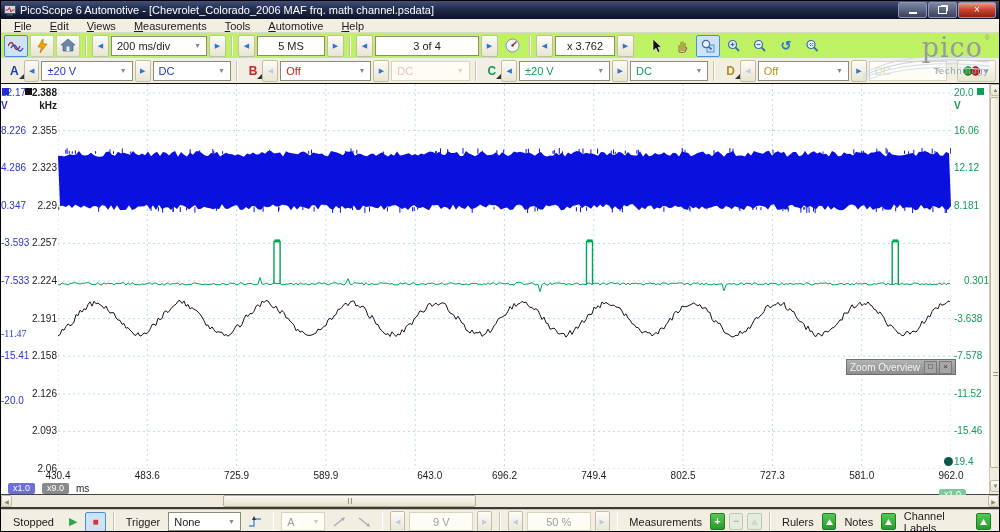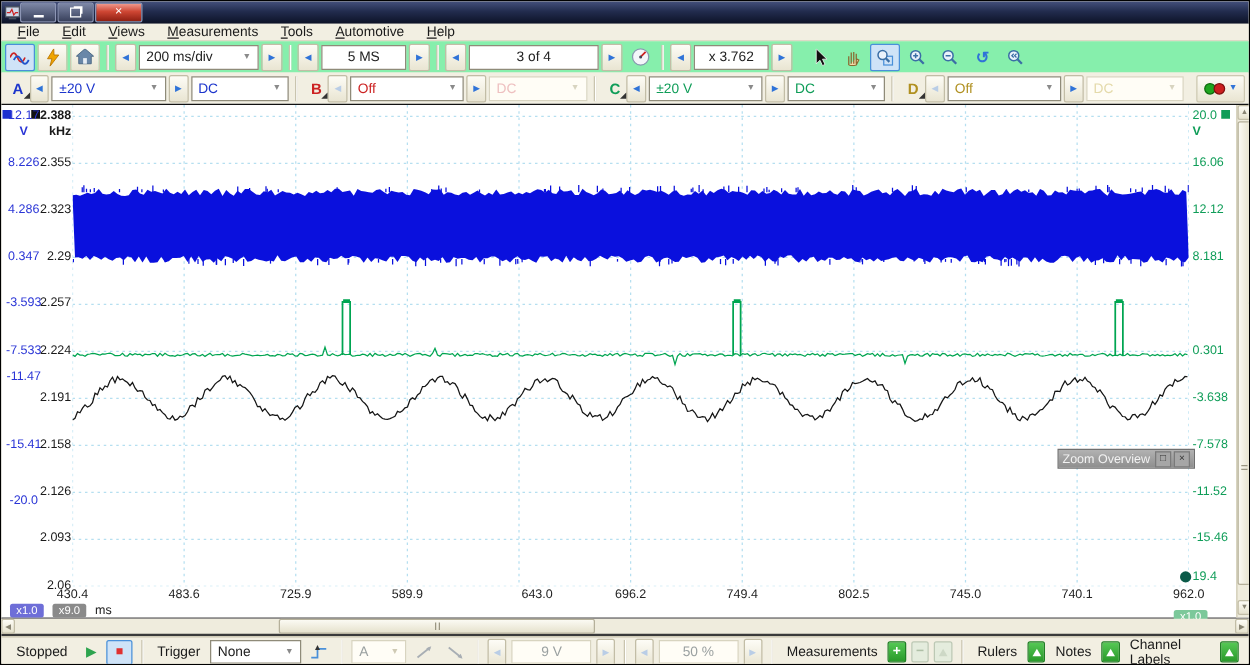--- a/index.html
+++ b/index.html
@@ -15,21 +15,21 @@
       justify-content:center;background:linear-gradient(#7c86a5,#39415c);color:#fff;font-size:10px;line-height:10px;}
   .wb.close{width:36px;background:linear-gradient(#f09a8e,#ce4633 45%,#8e1f12);}
   .glyph-min{width:8px;height:2px;background:#fff;margin-top:6px;}
   .glyph-restore{width:7px;height:6px;border:1px solid #fff;box-shadow:2px -2px 0 -1px #fff;}
   
   .menubar{position:absolute;left:0;top:18px;width:100%;height:14px;background:#f2efe2;border-bottom:1px solid #ddd9c6;
     display:flex;align-items:center;font-size:11px;color:#1a1a1a;padding-left:4px;box-sizing:border-box;}
   .menu-item{display:inline-block;padding:0 9px;}
   .menu-item::first-letter{text-decoration:underline;}
   
-  .toolbar{position:absolute;left:0;top:32px;width:100%;height:25px;background:#86efac;display:flex;
+  .toolbar{position:absolute;left:0;top:32px;width:100%;height:25px;background:#bef264;display:flex;
     align-items:center;padding:0 3px;box-sizing:border-box;font-size:11px;gap:2px;}
   .channelbar{position:absolute;left:0;top:57px;width:100%;height:25px;background:#f2efe2;display:flex;
     align-items:center;padding:0 3px;box-sizing:border-box;font-size:11px;gap:2px;}
   .tbtn{width:22px;height:20px;border:1px solid #cdc8b1;border-radius:2px;background:linear-gradient(#fdfcf6,#e9e5d2);
     display:flex;align-items:center;justify-content:center;}
   .tbtn.selected{border:1px solid #4a90d9;background:#cfe3f7;}
   .sep{width:1px;height:20px;background:#c9c4ae;border-right:1px solid #fff;margin:0 3px;}
   .spin{width:15px;height:20px;border:1px solid #c2bda6;border-radius:2px;background:linear-gradient(#fdfcf6,#e9e5d2);
     color:#2f73d8;font-size:7px;display:flex;align-items:center;justify-content:center;}
   .spin.pale{color:#b9cde6;}
@@ -46,21 +46,21 @@
   .logo .brand{position:absolute;right:10px;top:0;font-family:"DejaVu Serif",serif;font-size:27px;color:#9a9a9a;letter-spacing:1px;}
   .logo .reg{position:absolute;right:3px;top:2px;font-size:7px;color:#9a9a9a;}
   .logo .sub{position:absolute;right:4px;top:34px;font-size:9px;color:#8aa0b4;letter-spacing:1px;}
   
   .plotregion{position:absolute;left:0;top:82px;width:100%;height:412px;background:#fff;
     border-top:1px solid #111;border-bottom:1px solid #444;box-sizing:border-box;}
   .plotcanvas{position:absolute;left:57px;top:0;width:893px;height:385px;}
   .axis-left{position:absolute;left:0;top:0;width:57px;height:400px;}
   .axis-right{position:absolute;left:950px;top:0;width:38px;height:400px;}
   .tick{position:absolute;font-size:10px;line-height:11px;}
-  .tick-a{left:0;width:36px;text-align:center;color:#2a35d6;}
+  .tick-a{left:0;width:36px;text-align:left;color:#2a35d6;}
   .tick-m{left:17px;width:39px;text-align:right;color:#1a1a1a;}
   .tick-c{left:3px;width:35px;text-align:left;color:#0f9d58;}
   .unit{position:absolute;font-size:10px;font-weight:bold;}
   .sq{position:absolute;width:7px;height:7px;}
   .c-marker{position:absolute;left:-7px;top:372px;display:flex;align-items:center;font-size:10px;color:#0f9d58;}
   .c-marker .dot{width:9px;height:9px;border-radius:50%;background:#0b5a48;margin-right:1px;}
   .xlabels{position:absolute;left:0;top:385px;width:100%;height:15px;}
   .xtick{position:absolute;top:1px;transform:translateX(-50%);font-size:10px;color:#222;}
   .xbadges{position:absolute;left:7px;top:399px;display:flex;align-items:center;gap:7px;font-size:10px;color:#222;}
   .xbadges-r{position:absolute;left:938px;top:399px;}
@@ -107,20 +107,21 @@
 <body>
 
 <div class="app">
 
   <div class="titlebar">
     <svg width="12" height="12" viewBox="0 0 12 12">
       <rect x="0.5" y="1.5" width="11" height="8" fill="#cfd8e8" stroke="#49515e"></rect>
       <polyline points="1.5,6 4,6 5.5,3.5 7,8 8.5,6 10.5,6" fill="none" stroke="#cc2222" stroke-width="1"></polyline>
       <rect x="3" y="10" width="6" height="1.5" fill="#49515e"></rect>
     </svg>
+    <span class="title-text">PicoScope 6 Automotive - [Chevrolet_Colorado_2006 MAF frq. math channel.psdata]</span>
     <span class="win-btns">
       <span class="wb">
           <span class="glyph-min"></span>
         </span>
       <span class="wb">
           <span class="glyph-restore"></span>
         </span>
       <span class="wb close">×</span>
     </span>
   </div>
@@ -280,34 +281,45 @@
     <span class="spacer"></span>
     <span class="tbtn" style="width:40px;gap:2px;">
       <svg width="18" height="10" viewBox="0 0 18 10">
         <circle cx="5" cy="5" r="4.2" fill="#1fa51f" stroke="#0c6c0c"></circle>
         <circle cx="12.5" cy="5" r="4.2" fill="#cc1f1f" stroke="#801010"></circle>
       </svg>
       <span class="dd" style="color:#2f73d8;font-size:7px;">▼</span>
     </span>
   </div>
 
+  <div class="logo">
+    <svg class="waves" width="126" height="32" viewBox="0 0 126 32">
+      <path d="M0 26 Q40 2 126 10" fill="none" stroke="#ccdceb" stroke-width="1"></path>
+      <path d="M0 28 Q44 6 126 14" fill="none" stroke="#c2d4e6" stroke-width="1"></path>
+      <path d="M0 30 Q48 10 126 18" fill="none" stroke="#ccdceb" stroke-width="1"></path>
+      <path d="M6 31 Q52 14 126 22" fill="none" stroke="#d6e2ee" stroke-width="1"></path>
+    </svg>
+    <span class="brand">pico</span>
+    <span class="reg">®</span>
+    <span class="sub">Technology</span>
+  </div>
 
   <div class="plotregion">
     <div class="axis-left" id="leftAxis">
       <span class="sq" style="left:1px;top:4px;background:#1c2fd0;"></span>
       <span class="sq" style="left:24px;top:4px;background:#111;"></span>
       <span class="unit tick-a" style="top:16px;">V</span>
       <span class="unit tick-m" style="top:16px;">kHz</span>
     <div class="tick tick-a" style="top: 3px;">12.17</div>
         <div class="tick tick-a" style="top: 40.6px;">8.226</div>
         <div class="tick tick-a" style="top: 78.2px;">4.286</div>
         <div class="tick tick-a" style="top: 115.8px;">0.347</div>
         <div class="tick tick-a" style="top: 153.4px;">-3.593</div>
         <div class="tick tick-a" style="top: 191px;">-7.533</div>
-        <div class="tick tick-a" style="top: 212px;">-11.47</div>
+        <div class="tick tick-a" style="top: 244px; font-family: Liberation Serif, serif;">-11.47</div>
         <div class="tick tick-a" style="top: 266.2px;">-15.41</div>
         <div class="tick tick-a" style="top: 310.8px;">-20.0</div>
         <div class="tick tick-m" style="top: 3px; font-weight: bold;">2.388</div>
         <div class="tick tick-m" style="top: 40.6px;">2.355</div>
         <div class="tick tick-m" style="top: 78.2px;">2.323</div>
         <div class="tick tick-m" style="top: 115.8px;">2.29</div>
         <div class="tick tick-m" style="top: 153.4px;">2.257</div>
         <div class="tick tick-m" style="top: 191px;">2.224</div>
         <div class="tick tick-m" style="top: 228.6px;">2.191</div>
         <div class="tick tick-m" style="top: 266.2px;">2.158</div>
@@ -500,42 +512,42 @@
       <span class="unit tick-c" style="top:16px;">V</span>
       <div class="c-marker">
         <span class="dot"></span>
         <span>19.4</span>
       </div>
     <div class="tick tick-c" style="top: 3px;">20.0</div>
         <div class="tick tick-c" style="top: 40.6px;">16.06</div>
         <div class="tick tick-c" style="top: 78.2px;">12.12</div>
         <div class="tick tick-c" style="top: 115.8px;">8.181</div>
         <div class="tick tick-c" style="top: 153.4px; margin-left: 44px;">4.241</div>
-        <div class="tick tick-c" style="top: 191px;">0.301</div>
+        <div class="tick tick-c" style="top: 191px; text-align: right;">0.301</div>
         <div class="tick tick-c" style="top: 228.6px;">-3.638</div>
         <div class="tick tick-c" style="top: 266.2px;">-7.578</div>
         <div class="tick tick-c" style="top: 303.8px;">-11.52</div>
         <div class="tick tick-c" style="top: 341.4px;">-15.46</div>
       </div>
     <div class="vscroll">
       <span class="vs-btn" style="top:0;">▲</span>
       <span class="vs-thumb"></span>
       <span class="vs-btn" style="top:396px;">▼</span>
     </div>
     <div class="xlabels" id="xLabels">
         <div class="xtick" style="left: 57px;">430.4</div>
         <div class="xtick" style="left: 146.3px;">483.6</div>
         <div class="xtick" style="left: 235.6px;">725.9</div>
         <div class="xtick" style="left: 324.9px;">589.9</div>
         <div class="xtick" style="left: 414.2px; padding-left: 29px;">643.0</div>
         <div class="xtick" style="left: 503.5px;">696.2</div>
         <div class="xtick" style="left: 592.8px;">749.4</div>
         <div class="xtick" style="left: 682.1px;">802.5</div>
-        <div class="xtick" style="left: 771.4px;">745.0</div>
-        <div class="xtick" style="left: 860.7px;">740.1</div>
+        <div class="xtick" style="left: 771.4px;">727.3</div>
+        <div class="xtick" style="left: 860.7px;">581.0</div>
         <div class="xtick" style="left: 950px;">962.0</div>
       </div>
     <div class="xbadges">
       <span class="badge blue">x1.0</span>
       <span class="badge gray">x9.0</span>
       <span>ms</span>
     </div>
     <div class="xbadges-r">
       <span class="badge green">x1.0</span>
     </div>

